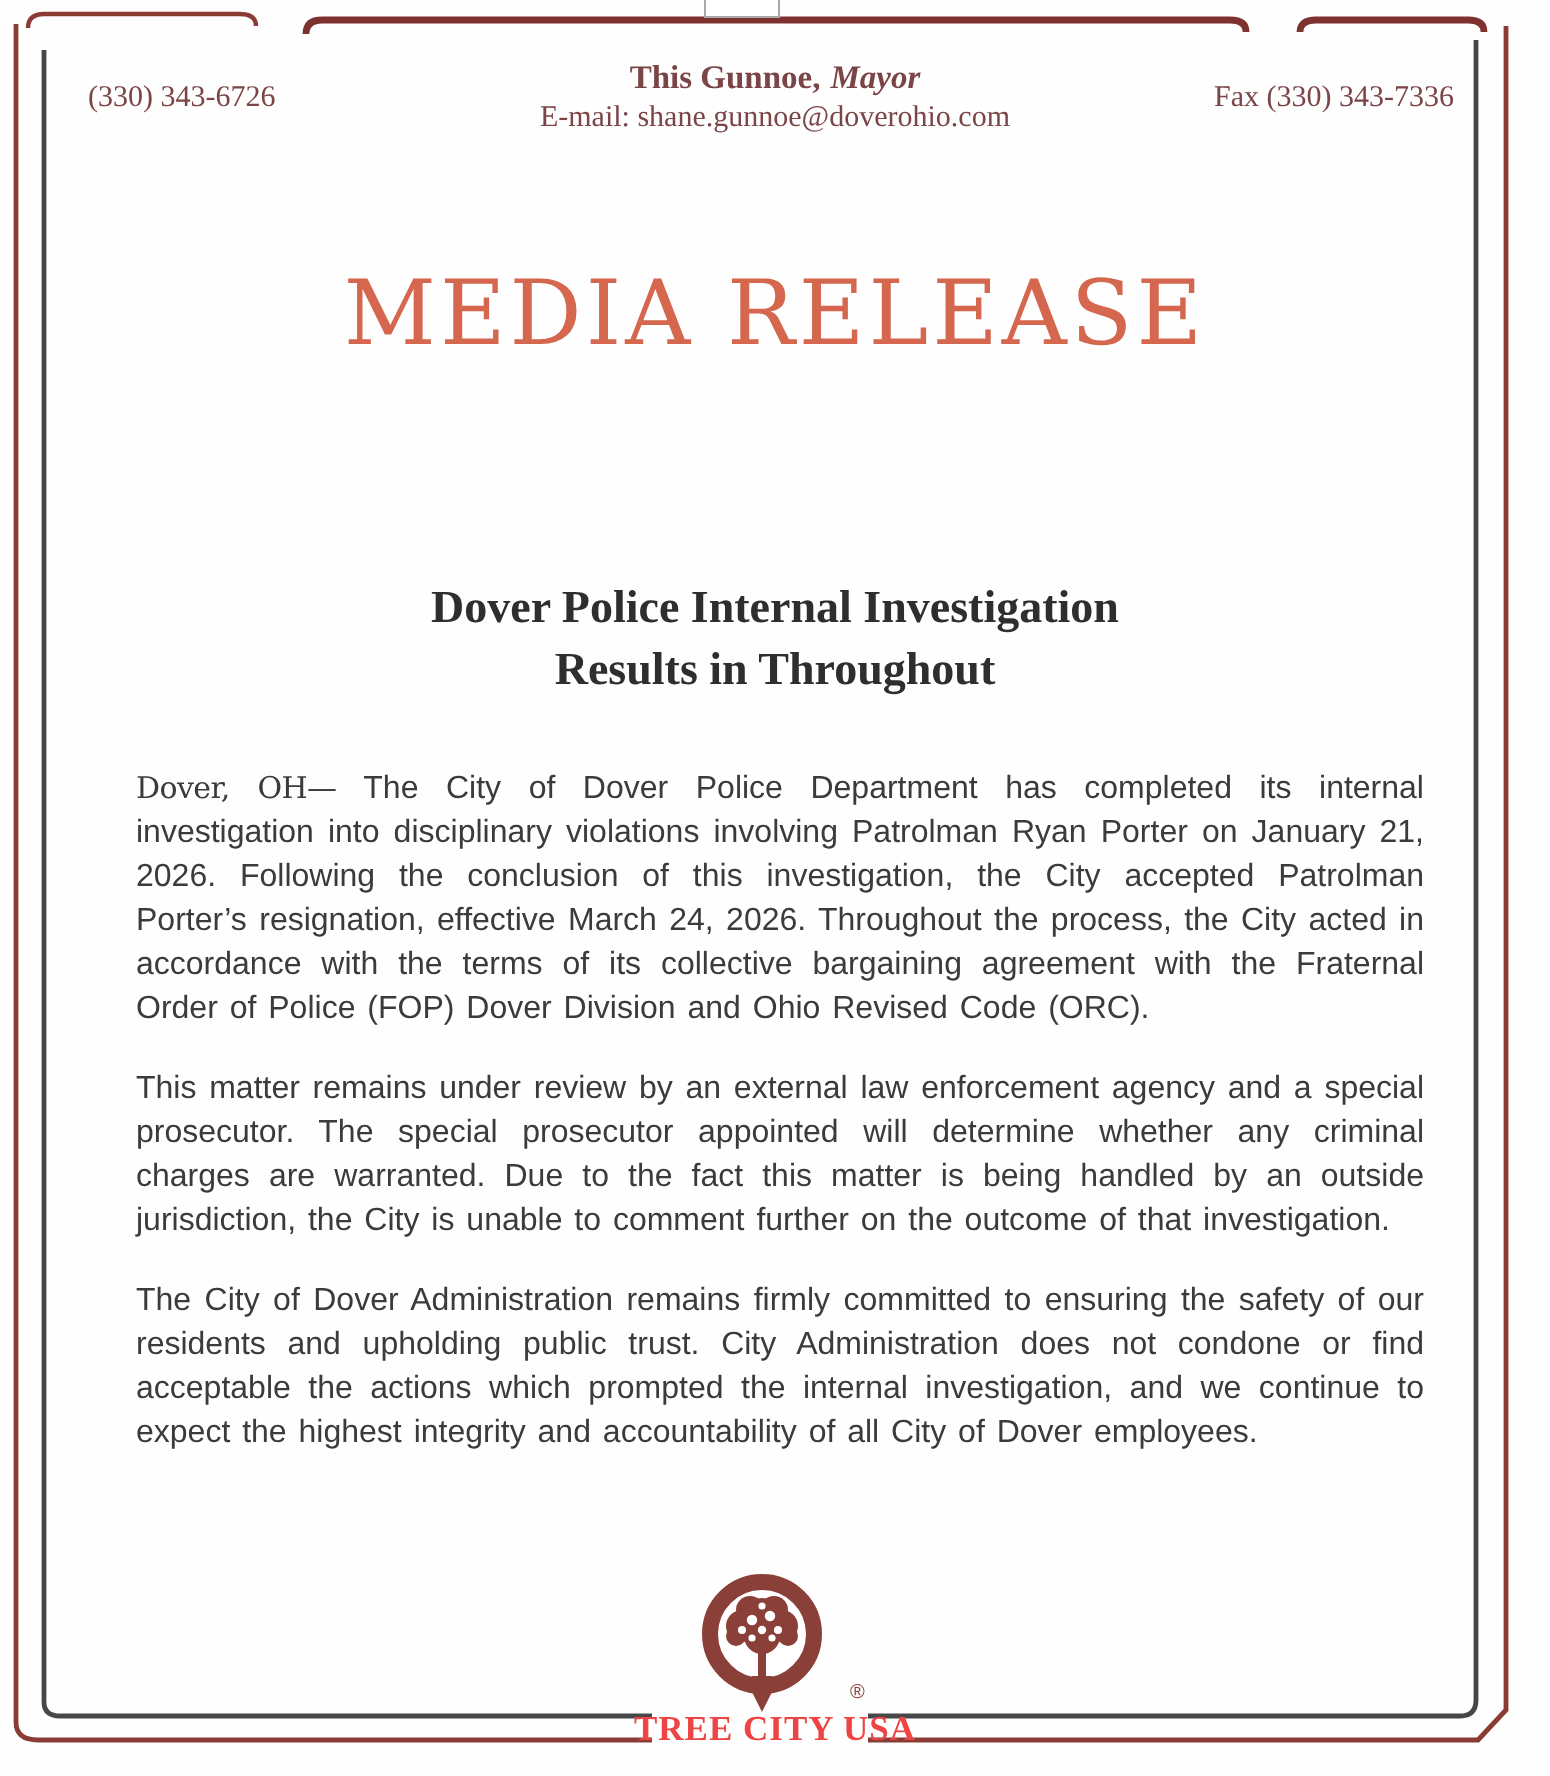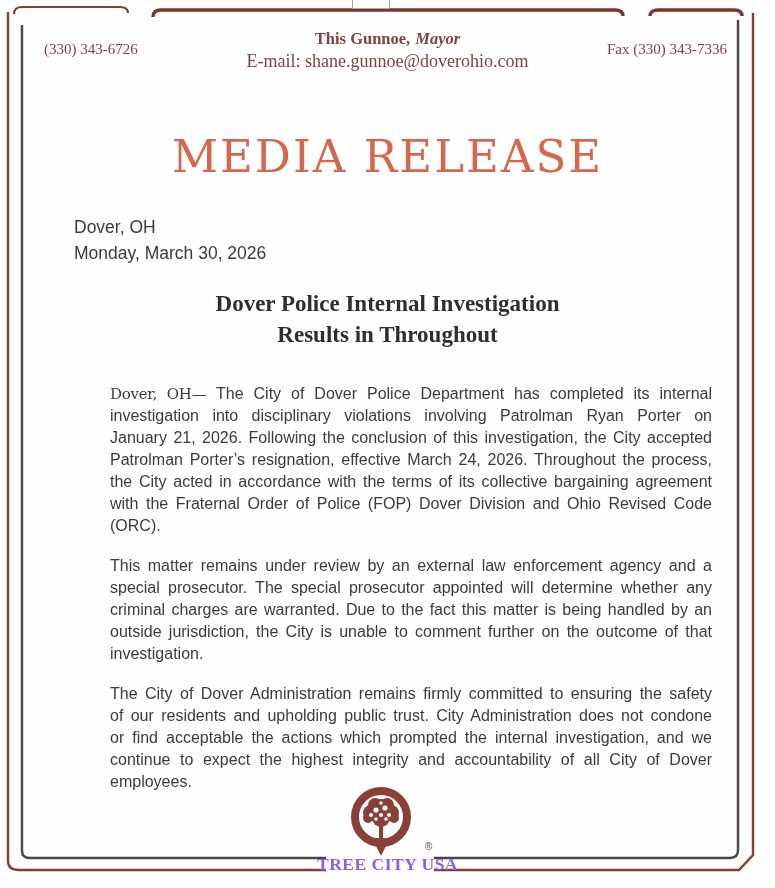--- a/index.html
+++ b/index.html
@@ -38,21 +38,21 @@
   .hdr-fax { right: 48px; text-align: center; }
   .hdr-center {
     position: absolute;
     left: 0; right: 0; top: 29px;
     text-align: center;
     font-family: "Liberation Serif", serif;
     color: #7b4547;
   }
   .hdr-name { font-size: 16.5px; font-weight: bold; }
   .hdr-name .mayor { font-style: italic; margin-left: 5px; }
-  .hdr-email { font-size: 18px; margin-top: 2px; }
+  .hdr-email { font-size: 15px; margin-top: 2px; }
   
   .banner {
     position: absolute;
     left: 0; right: 0; top: 130px;
     text-align: center;
     font-family: "DejaVu Serif", "Liberation Serif", serif;
     font-size: 45px;
     letter-spacing: 2px;
     color: #d4674e;
     font-weight: 500;
@@ -80,21 +80,21 @@
   
   .bodytext {
     position: absolute;
     left: 68px; top: 383px;
     width: 644px;
     font-size: 16px;
     line-height: 22px;
     color: #3b3b3b;
     text-align: justify;
   }
-  .bodytext p { margin-bottom: 18px; word-spacing: 1.5px; margin-left: 42px; }
+  .bodytext p { margin-bottom: 18px; word-spacing: 1.5px; }
   .lead-in { font-family: "DejaVu Serif", serif; font-size: 15px; letter-spacing: -0.3px; }
   
   .tree-logo {
     position: absolute;
     left: 341px; top: 785px;
     width: 80px; height: 72px;
   }
   .reg-mark {
     position: absolute;
     left: 425px; top: 841px;
@@ -102,21 +102,21 @@
     color: #8a4038;
   }
   .tree-label {
     position: absolute;
     left: 0; right: 0; top: 854px;
     text-align: center;
     font-family: "Liberation Serif", serif;
     font-weight: bold;
     font-size: 17.5px;
     letter-spacing: 0.5px;
-    color: #8b5cf6;
+    color: #ef4444;
   }
 </style>
 </head>
 <body>
 
 <div class="page">
 
   <svg class="border-svg" width="775" height="888" viewBox="0 0 775 888">
 
     <path d="M14 14 Q14 7 22 7 L120 7 Q128 7 128 13" fill="none" stroke="#8a3c34" stroke-width="2.2"></path>
@@ -136,24 +136,20 @@
 
   <div class="hdr-phone">(330) 343-6726</div>
   <div class="hdr-center">
     <div class="hdr-name"><span>This Gunnoe,</span><span class="mayor">Mayor</span></div>
     <div class="hdr-email">E-mail: shane.gunnoe@doverohio.com</div>
   </div>
   <div class="hdr-fax">Fax (330) 343-7336</div>
 
   <div class="banner">MEDIA RELEASE</div>
 
-  <div class="dateline">
-    <div>Dover, OH</div>
-    <div>Monday, March 30, 2026</div>
-  </div>
 
   <div class="headline">
     <span>Dover Police Internal Investigation</span>
     <span>Results in Throughout</span>
   </div>
 
   <div class="bodytext">
     <p><span class="lead-in">Dover, OH—</span><span> The City of Dover Police Department has completed its internal investigation into disciplinary violations involving Patrolman Ryan Porter on January 21, 2026. Following the conclusion of this investigation, the City accepted Patrolman Porter’s resignation, effective March 24, 2026. Throughout the process, the City acted in accordance with the terms of its collective bargaining agreement with the Fraternal Order of Police (FOP) Dover Division and Ohio Revised Code (ORC).</span></p>
     <p>This matter remains under review by an external law enforcement agency and a special prosecutor.  The special prosecutor appointed will determine whether any criminal charges are warranted. Due to the fact this matter is being handled by an outside jurisdiction, the City is unable to comment further on the outcome of that investigation.</p>
     <p>The City of Dover Administration remains firmly committed to ensuring the safety of our residents and upholding public trust. City Administration does not condone or find acceptable the actions which prompted the internal investigation, and we continue to expect the highest integrity and accountability of all City of Dover employees.</p>

